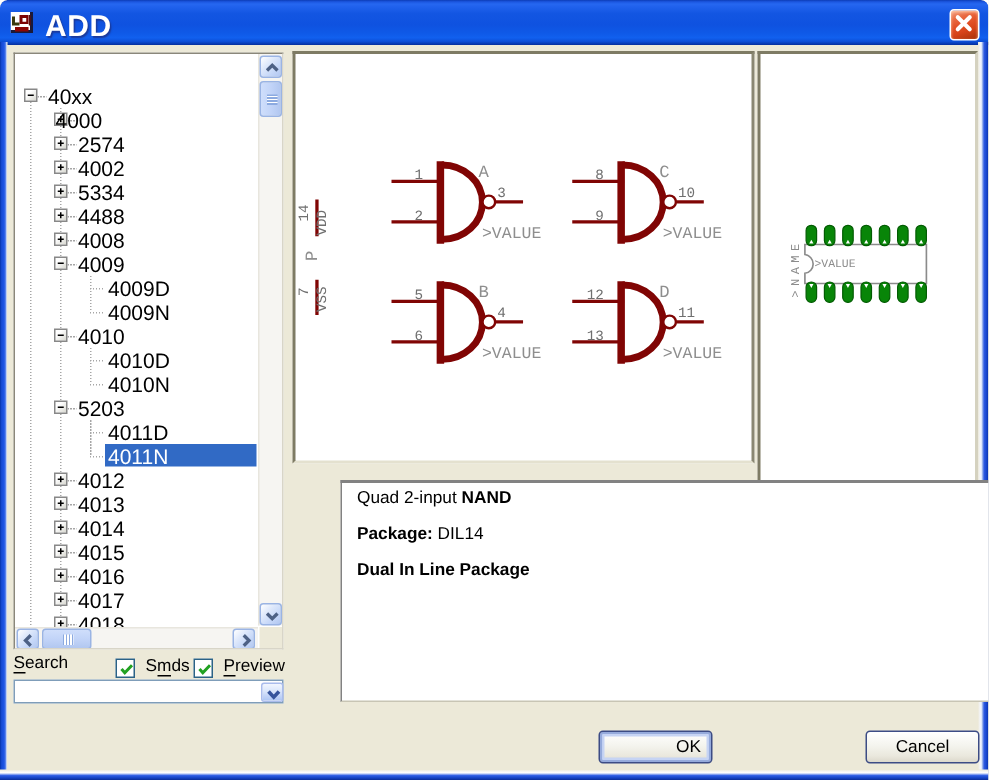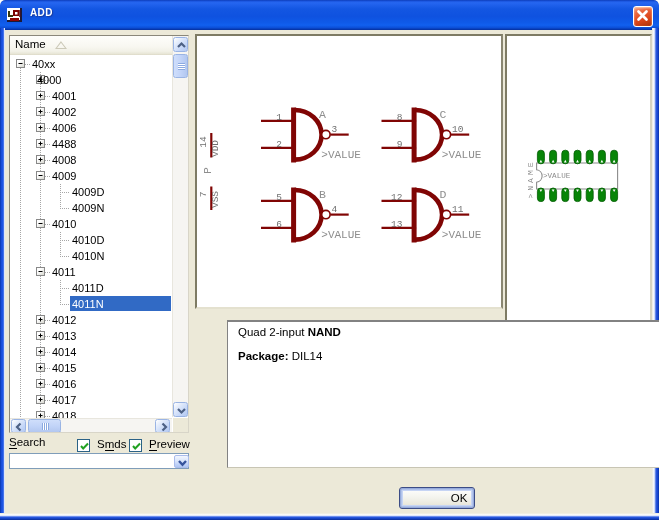--- a/index.html
+++ b/index.html
@@ -1,21 +1,21 @@
 <!DOCTYPE html>
 <html><head><meta charset="utf-8"><style>
 * { margin:0; padding:0; box-sizing:border-box; }
 html,body { width:659px; height:520px; background:#fff; font-family:"Liberation Sans",sans-serif; }
 #win { position:relative; width:659px; height:520px; background:#ECE9D8; border-radius:5px 5px 0 0; overflow:hidden; }
 
 
 #title { position:absolute; left:0; top:0; width:659px; height:30px;
   background:linear-gradient(180deg,#0d3cb6 0%,#1b56e0 4%,#2667f0 9%,#2263ee 13%,#1356e2 30%,#0f52e0 55%,#0f5ae8 75%,#1160ef 84%,#0c4fd8 92%,#073bb4 97%,#052e9c 100%);
   border-radius:5px 5px 0 0; }
-#title .txt { position:absolute; left:30px; top:6.5px; color:#fff; font-size:10px; font-weight:bold; letter-spacing:0.4px; text-shadow:1px 1px 1px #1a3a9c; }
+#title .txt { position:absolute; left:30px; top:6.5px; color:#fff; font-size:20px; font-weight:bold; letter-spacing:0.4px; text-shadow:1px 1px 1px #1a3a9c; }
 #closebtn { position:absolute; left:633px; top:5.5px; width:20px; height:21px; border-radius:3px;
   border:1.2px solid #fff; background:linear-gradient(160deg,#f2a285 0%,#e96a42 26%,#e25026 48%,#d64318 68%,#bc3a10 85%,#a93208 100%);
   box-shadow:inset 0 1px 2px #ffc8a8; }
 #closebtn svg { position:absolute; left:2.2px; top:2.2px; }
 
 
 #bl { position:absolute; left:0; top:28px; width:5px; bottom:0;
   background:linear-gradient(90deg,#0533a8 0%,#174bd4 22%,#1d55e4 50%,#3a6ae8 68%,#7fa0ec 80%,#eff3fb 92%,#ece9d8 100%); }
 #br { position:absolute; right:0; top:28px; width:7px; bottom:0;
   background:linear-gradient(90deg,#ece9d8 0%,#f4f6fd 22%,#dce6fa 34%,#8fa9ea 44%,#2d5ae2 58%,#1746ce 80%,#0c35ae 97%,#0a2da0 100%); }
@@ -23,21 +23,21 @@
   background:linear-gradient(180deg,#ece9d8 0%,#f6f6f2 18%,#ffffff 32%,#2c5ce4 58%,#1240c0 82%,#0a2c96 100%); }
 
 
 #tree { position:absolute; left:9px; top:35px; width:180px; height:398px; background:#fff;
   border:1px solid #8a877a; border-right-color:#d8d5c8; border-bottom-color:#d8d5c8; overflow:hidden; }
 #thead { position:absolute; left:0; top:0; width:163px; height:19px;
   background:linear-gradient(180deg,#fefefb 0%,#f8f7f1 55%,#f2f1e7 80%,#e8e6d7 93%,#dcd9c6 100%);
   border-right:1px solid #d8d5c0; }
 #thead .lbl { position:absolute; left:5px; top:2px; font-size:11.5px; color:#000; }
 #thead svg { position:absolute; left:45px; top:5px; }
-.titem { position:absolute; font-size:11px; color:#000; height:16px; line-height:16px; white-space:pre; }
+.titem { position:absolute; font-size:14px; color:#000; height:16px; line-height:16px; white-space:pre; }
 .tsel { position:absolute; background:#316ac5; }
 .tbox { position:absolute; width:9px; height:9px; border:1px solid #888; background:linear-gradient(135deg,#fff 30%,#d8d8d0 100%); }
 .tbox svg { position:absolute; left:-1px; top:-1px; }
 .vdot { position:absolute; width:1px; background-image:repeating-linear-gradient(180deg,#a6a6a6 0 1px,transparent 1px 2px); }
 .hdot { position:absolute; height:1px; background-image:repeating-linear-gradient(90deg,#a6a6a6 0 1px,transparent 1px 2px); }
 
 
 .sbtn { position:absolute; border-radius:2.5px; border:1px solid #9ab4e4;
   background:linear-gradient(135deg,#ffffff 0%,#dfe9fb 35%,#c4d6f8 70%,#b2c7f0 100%); }
 .sbtn svg { position:absolute; }
@@ -189,20 +189,21 @@
         <rect x="610.6" y="150.2" width="7" height="13.6" rx="3.4" fill="#088508" stroke="#035c03" stroke-width="0.8"></rect>
         <path d="M 612.7 162.4 L 615.5 162.4 L 614.1 159.8 Z" fill="#fff"></path>
         <rect x="610.6" y="188.0" width="7" height="13.6" rx="3.4" fill="#088508" stroke="#035c03" stroke-width="0.8"></rect>
         <path d="M 612.7 189.4 L 615.5 189.4 L 614.1 192.0 Z" fill="#fff"></path>
         <text class="pname" text-anchor="middle" transform="translate(532.5,179) rotate(-90)">&gt;NAME</text>
         <text x="543" y="178" class="pval">&gt;VALUE</text>
       </svg></div>
   <div id="desc">
     <div style="top:4px">Quad 2-input <b>NAND</b></div>
     <div style="top:28px"><b>Package:</b> DIL14</div>
+    <div style="top:52px"><b>Dual In Line Package</b></div>
   </div>
 
   <div id="tree">
     <div class="vdot" style="left:10px;top:32px;height:355px"></div>
 <div class="vdot" style="left:30px;top:36px;height:344px"></div>
 <div class="vdot" style="left:50px;top:148px;height:24px"></div>
 <div class="vdot" style="left:50px;top:196px;height:24px"></div>
 <div class="vdot" style="left:50px;top:244px;height:24px"></div>
 <div class="tbox" style="left:6px;top:23.0px">
         <svg width="9" height="9">
@@ -219,37 +220,37 @@
       </div>
 <div class="hdot" style="left:35px;top:44px;width:6px"></div>
 <div class="titem" style="left:27px;top:36.0px">4000</div>
 <div class="tbox" style="left:26px;top:55.0px">
         <svg width="9" height="9">
           <rect x="2.5" y="4" width="4" height="1" fill="#000"></rect>
           <rect x="4" y="2.5" width="1" height="4" fill="#000"></rect>
         </svg>
       </div>
 <div class="hdot" style="left:35px;top:60px;width:6px"></div>
-<div class="titem" style="left:42px;top:52.0px">4001</div>
+<div class="titem" style="left:42px;top:52.0px">2574</div>
 <div class="tbox" style="left:26px;top:71.0px">
         <svg width="9" height="9">
           <rect x="2.5" y="4" width="4" height="1" fill="#000"></rect>
           <rect x="4" y="2.5" width="1" height="4" fill="#000"></rect>
         </svg>
       </div>
 <div class="hdot" style="left:35px;top:76px;width:6px"></div>
 <div class="titem" style="left:42px;top:68.0px">4002</div>
 <div class="tbox" style="left:26px;top:87.0px">
         <svg width="9" height="9">
           <rect x="2.5" y="4" width="4" height="1" fill="#000"></rect>
           <rect x="4" y="2.5" width="1" height="4" fill="#000"></rect>
         </svg>
       </div>
 <div class="hdot" style="left:35px;top:92px;width:6px"></div>
-<div class="titem" style="left:42px;top:84.0px">4006</div>
+<div class="titem" style="left:42px;top:84.0px">5334</div>
 <div class="tbox" style="left:26px;top:103.0px">
         <svg width="9" height="9">
           <rect x="2.5" y="4" width="4" height="1" fill="#000"></rect>
           <rect x="4" y="2.5" width="1" height="4" fill="#000"></rect>
         </svg>
       </div>
 <div class="hdot" style="left:35px;top:108px;width:6px"></div>
 <div class="titem" style="left:42px;top:100.0px">4488</div>
 <div class="tbox" style="left:26px;top:119.0px">
         <svg width="9" height="9">
@@ -280,21 +281,21 @@
 <div class="hdot" style="left:50px;top:204px;width:9px"></div>
 <div class="titem" style="left:62px;top:196.0px">4010D</div>
 <div class="hdot" style="left:50px;top:220px;width:9px"></div>
 <div class="titem" style="left:62px;top:212.0px">4010N</div>
 <div class="tbox" style="left:26px;top:231.0px">
         <svg width="9" height="9">
           <rect x="2.5" y="4" width="4" height="1" fill="#000"></rect>
         </svg>
       </div>
 <div class="hdot" style="left:35px;top:236px;width:6px"></div>
-<div class="titem" style="left:42px;top:228.0px">4011</div>
+<div class="titem" style="left:42px;top:228.0px">5203</div>
 <div class="hdot" style="left:50px;top:252px;width:9px"></div>
 <div class="titem" style="left:62px;top:244.0px">4011D</div>
 <div class="hdot" style="left:50px;top:268px;width:9px"></div>
 <div class="tsel" style="left:59.5px;top:260.0px;width:101px;height:15px"></div>
 <div class="titem" style="left:62px;top:260.0px;color:#fff">4011N</div>
 <div class="tbox" style="left:26px;top:279.0px">
         <svg width="9" height="9">
           <rect x="2.5" y="4" width="4" height="1" fill="#000"></rect>
           <rect x="4" y="2.5" width="1" height="4" fill="#000"></rect>
         </svg>
@@ -342,26 +343,20 @@
 <div class="hdot" style="left:35px;top:364px;width:6px"></div>
 <div class="titem" style="left:42px;top:356.0px">4017</div>
 <div class="tbox" style="left:26px;top:375.0px">
         <svg width="9" height="9">
           <rect x="2.5" y="4" width="4" height="1" fill="#000"></rect>
           <rect x="4" y="2.5" width="1" height="4" fill="#000"></rect>
         </svg>
       </div>
 <div class="hdot" style="left:35px;top:380px;width:6px"></div>
 <div class="titem" style="left:42px;top:372.0px">4018</div>
-    <div id="thead">
-        <span class="lbl">Name</span>
-      <svg width="12" height="9" viewBox="0 0 12 9">
-          <path d="M6 1 L11 7.5 L1 7.5 Z" fill="none" stroke="#ccc9b8" stroke-width="1.1"></path>
-        </svg>
-    </div>
     <div id="vtrack"></div>
     <div class="sbtn" style="left:163px;top:1px;width:14.5px;height:15px">
       <svg width="15" height="15" viewBox="0 0 15 15" style="left:0;top:0">
           <path d="M4 9 L7.5 5.5 L11 9" fill="none" stroke="#4d6185" stroke-width="2.2"></path>
         </svg>
       </div>
     <div id="vthumb">
         <div class="grip" style="left:4px;top:8px;width:7px;height:7px"></div>
       </div>
     <div class="sbtn" style="left:163px;top:366px;width:14.5px;height:15px">
@@ -401,13 +396,14 @@
   <div class="cblbl" style="left:149px;top:438px"><span style="border-bottom:1px solid #000">P</span>review</div>
   <div id="combo">
       <div id="combobtn">
     <svg width="15" height="14" viewBox="0 0 15 14" style="position:absolute;left:0;top:0">
           <path d="M4 5 L7.5 8.8 L11 5" fill="none" stroke="#36549c" stroke-width="2.4"></path>
         </svg>
   </div>
     </div>
 
   <div class="btn" id="okbtn" style="left:399px;top:487px">OK</div>
+  <div class="btn" style="left:577px;top:487px">Cancel</div>
 </div>
 
 </body></html>

